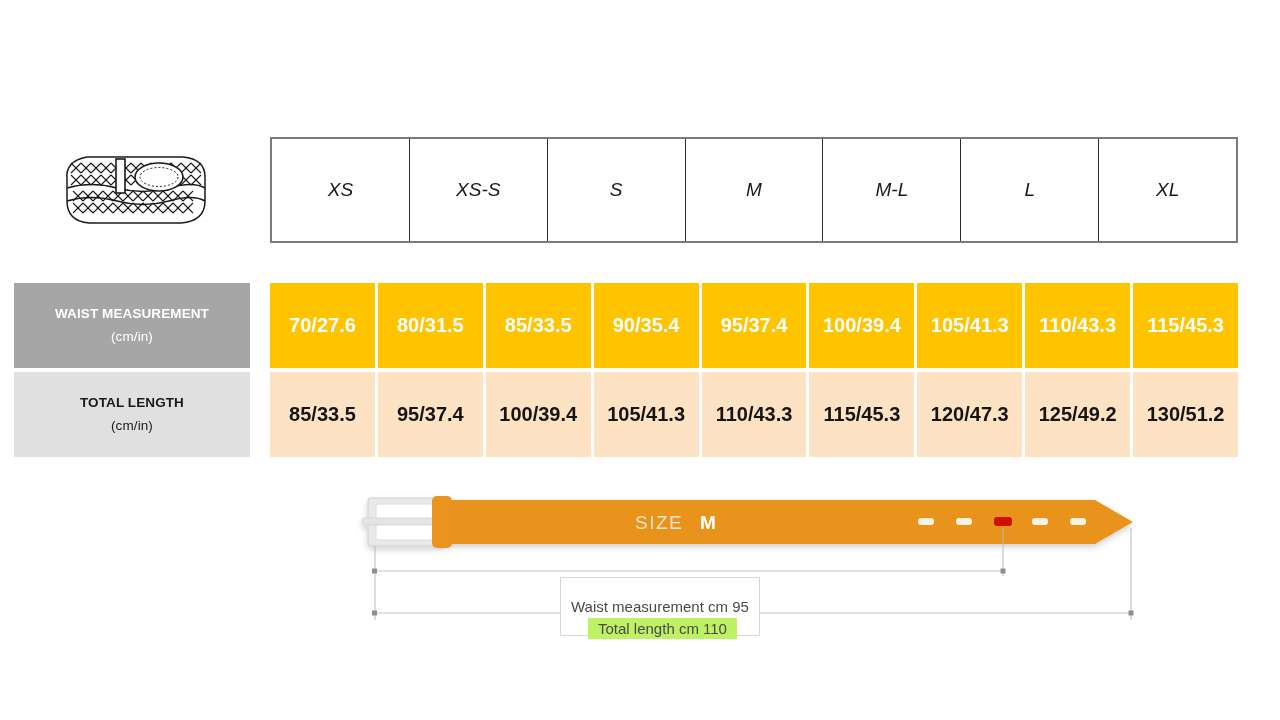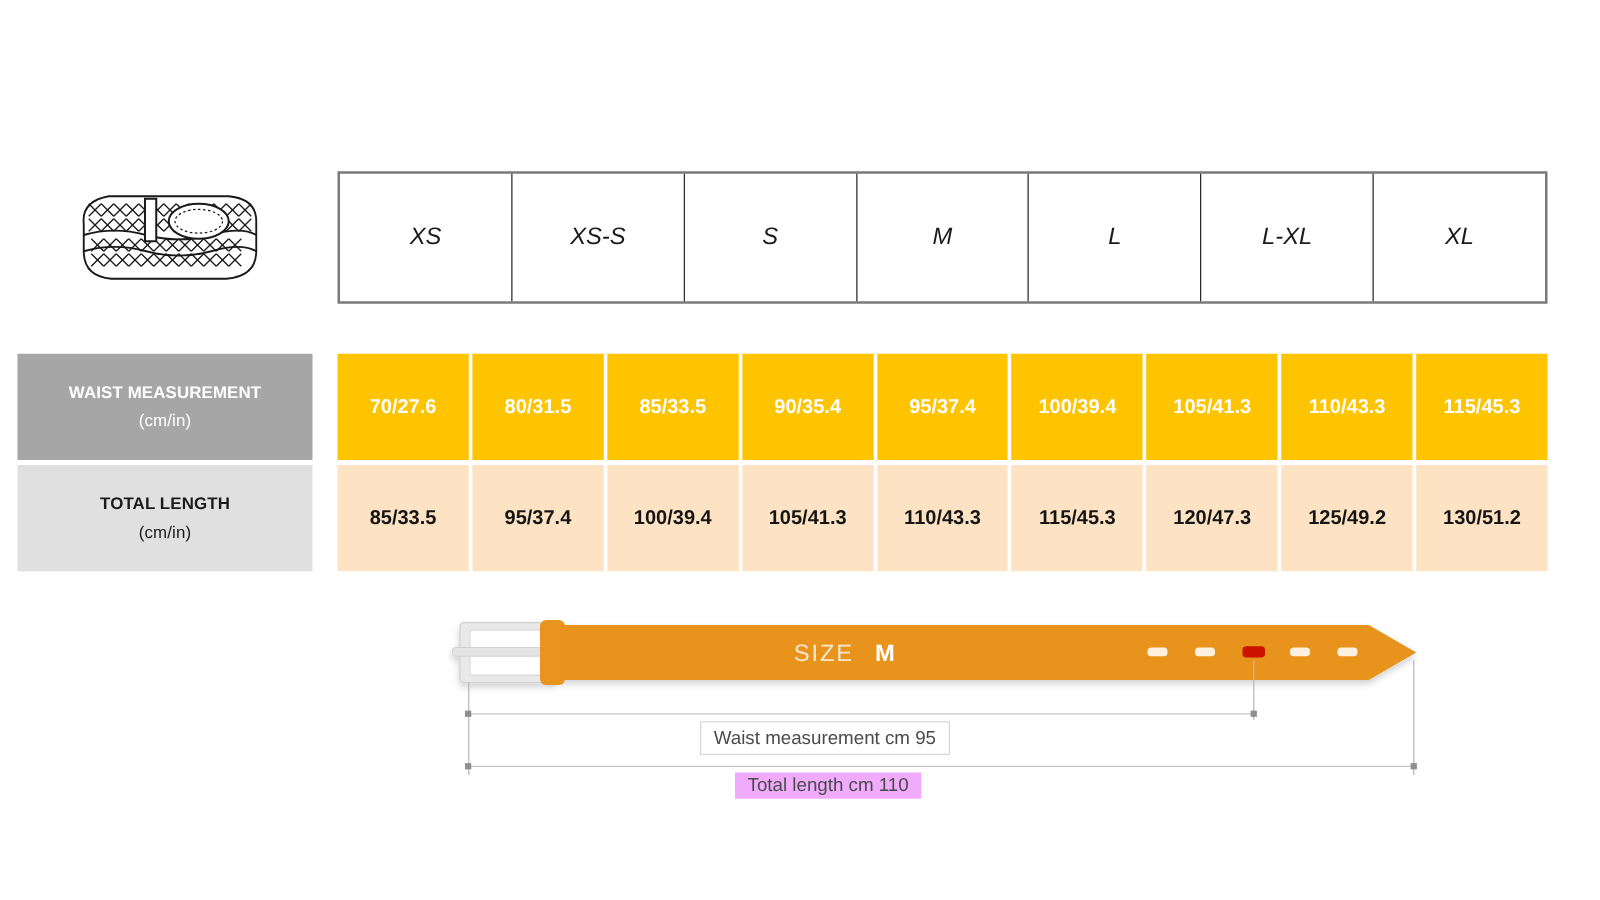--- a/index.html
+++ b/index.html
@@ -50,45 +50,45 @@
     line-height:1.65;
   }
   #waist-row .row-label{background:#a6a6a6;color:#ffffff;align-items:center;}
   #length-row .row-label{background:#e0e0e0;color:#1a1a1a;}
   .row-label .unit{font-weight:normal;font-size:13.5px;}
   .row-gap{width:20px;}
   .cells{display:flex;flex:1 1 0;}
   .mcell{
     flex:1 1 0;height:85px;
     display:flex;align-items:center;justify-content:center;
-    font-weight:bold;font-size:16px;
+    font-weight:bold;font-size:20px;
     border-right:3px solid #ffffff;
     box-sizing:border-box;
   }
   .mcell:last-child{border-right:none;}
   #waist-row .mcell{background:#ffc400;color:#ffffff;}
   #length-row .mcell{background:#fde3c4;color:#151515;}
 
   
   #belt-diagram{
     position:absolute;left:350px;top:480px;width:810px;height:160px;
   }
   #belt-svg{display:block;}
 
   .dim-label-box{
     position:absolute;
     background:#ffffff;
     border:1px solid #d8d8d8;
     font-size:15px;color:#4a4a4a;
-    padding:4px 10px;
+    padding:20px 10px;
     white-space:nowrap;
   }
   #waist-dim-label{left:560px;top:577px;}
   #length-dim-label{
-    left:588px;top:618px;border:none;background:#f0abfc;padding:2px 10px;
+    left:588px;top:618px;border:none;background:#bef264;padding:2px 10px;
     font-size:15px;color:#4a4a4a;position:absolute;white-space:nowrap;
   }
 </style>
 </head>
 <body>
 
 <div id="belt-icon">
   <svg width="160" height="100" viewBox="0 0 160 100" xmlns="http://www.w3.org/2000/svg">
     <g fill="none" stroke="#1a1a1a" stroke-width="1.5">
       <path d="M12,36 Q10,18 32,14 L128,14 Q150,16 150,34 L150,58 Q150,78 126,80 L34,80 Q12,78 12,58 Z"></path>
@@ -109,22 +109,22 @@
     <ellipse cx="104" cy="34" rx="24" ry="14" fill="#ffffff" stroke="#1a1a1a" stroke-width="1.6"></ellipse>
     <ellipse cx="104" cy="34" rx="19" ry="9.5" fill="none" stroke="#1a1a1a" stroke-width="1" stroke-dasharray="2 2"></ellipse>
   </svg>
 </div>
 
 <div id="size-header-table">
   <div class="hcell">XS</div>
   <div class="hcell">XS-S</div>
   <div class="hcell">S</div>
   <div class="hcell">M</div>
+  <div class="hcell">M-L</div>
   <div class="hcell">L</div>
-  <div class="hcell">L-XL</div>
   <div class="hcell">XL</div>
 </div>
 
 <div id="waist-row" class="mrow">
   <div class="row-label">
     <span>WAIST MEASUREMENT</span>
     <span class="unit">(cm/in)</span>
   </div>
   <div class="row-gap"></div>
   <div class="cells">

